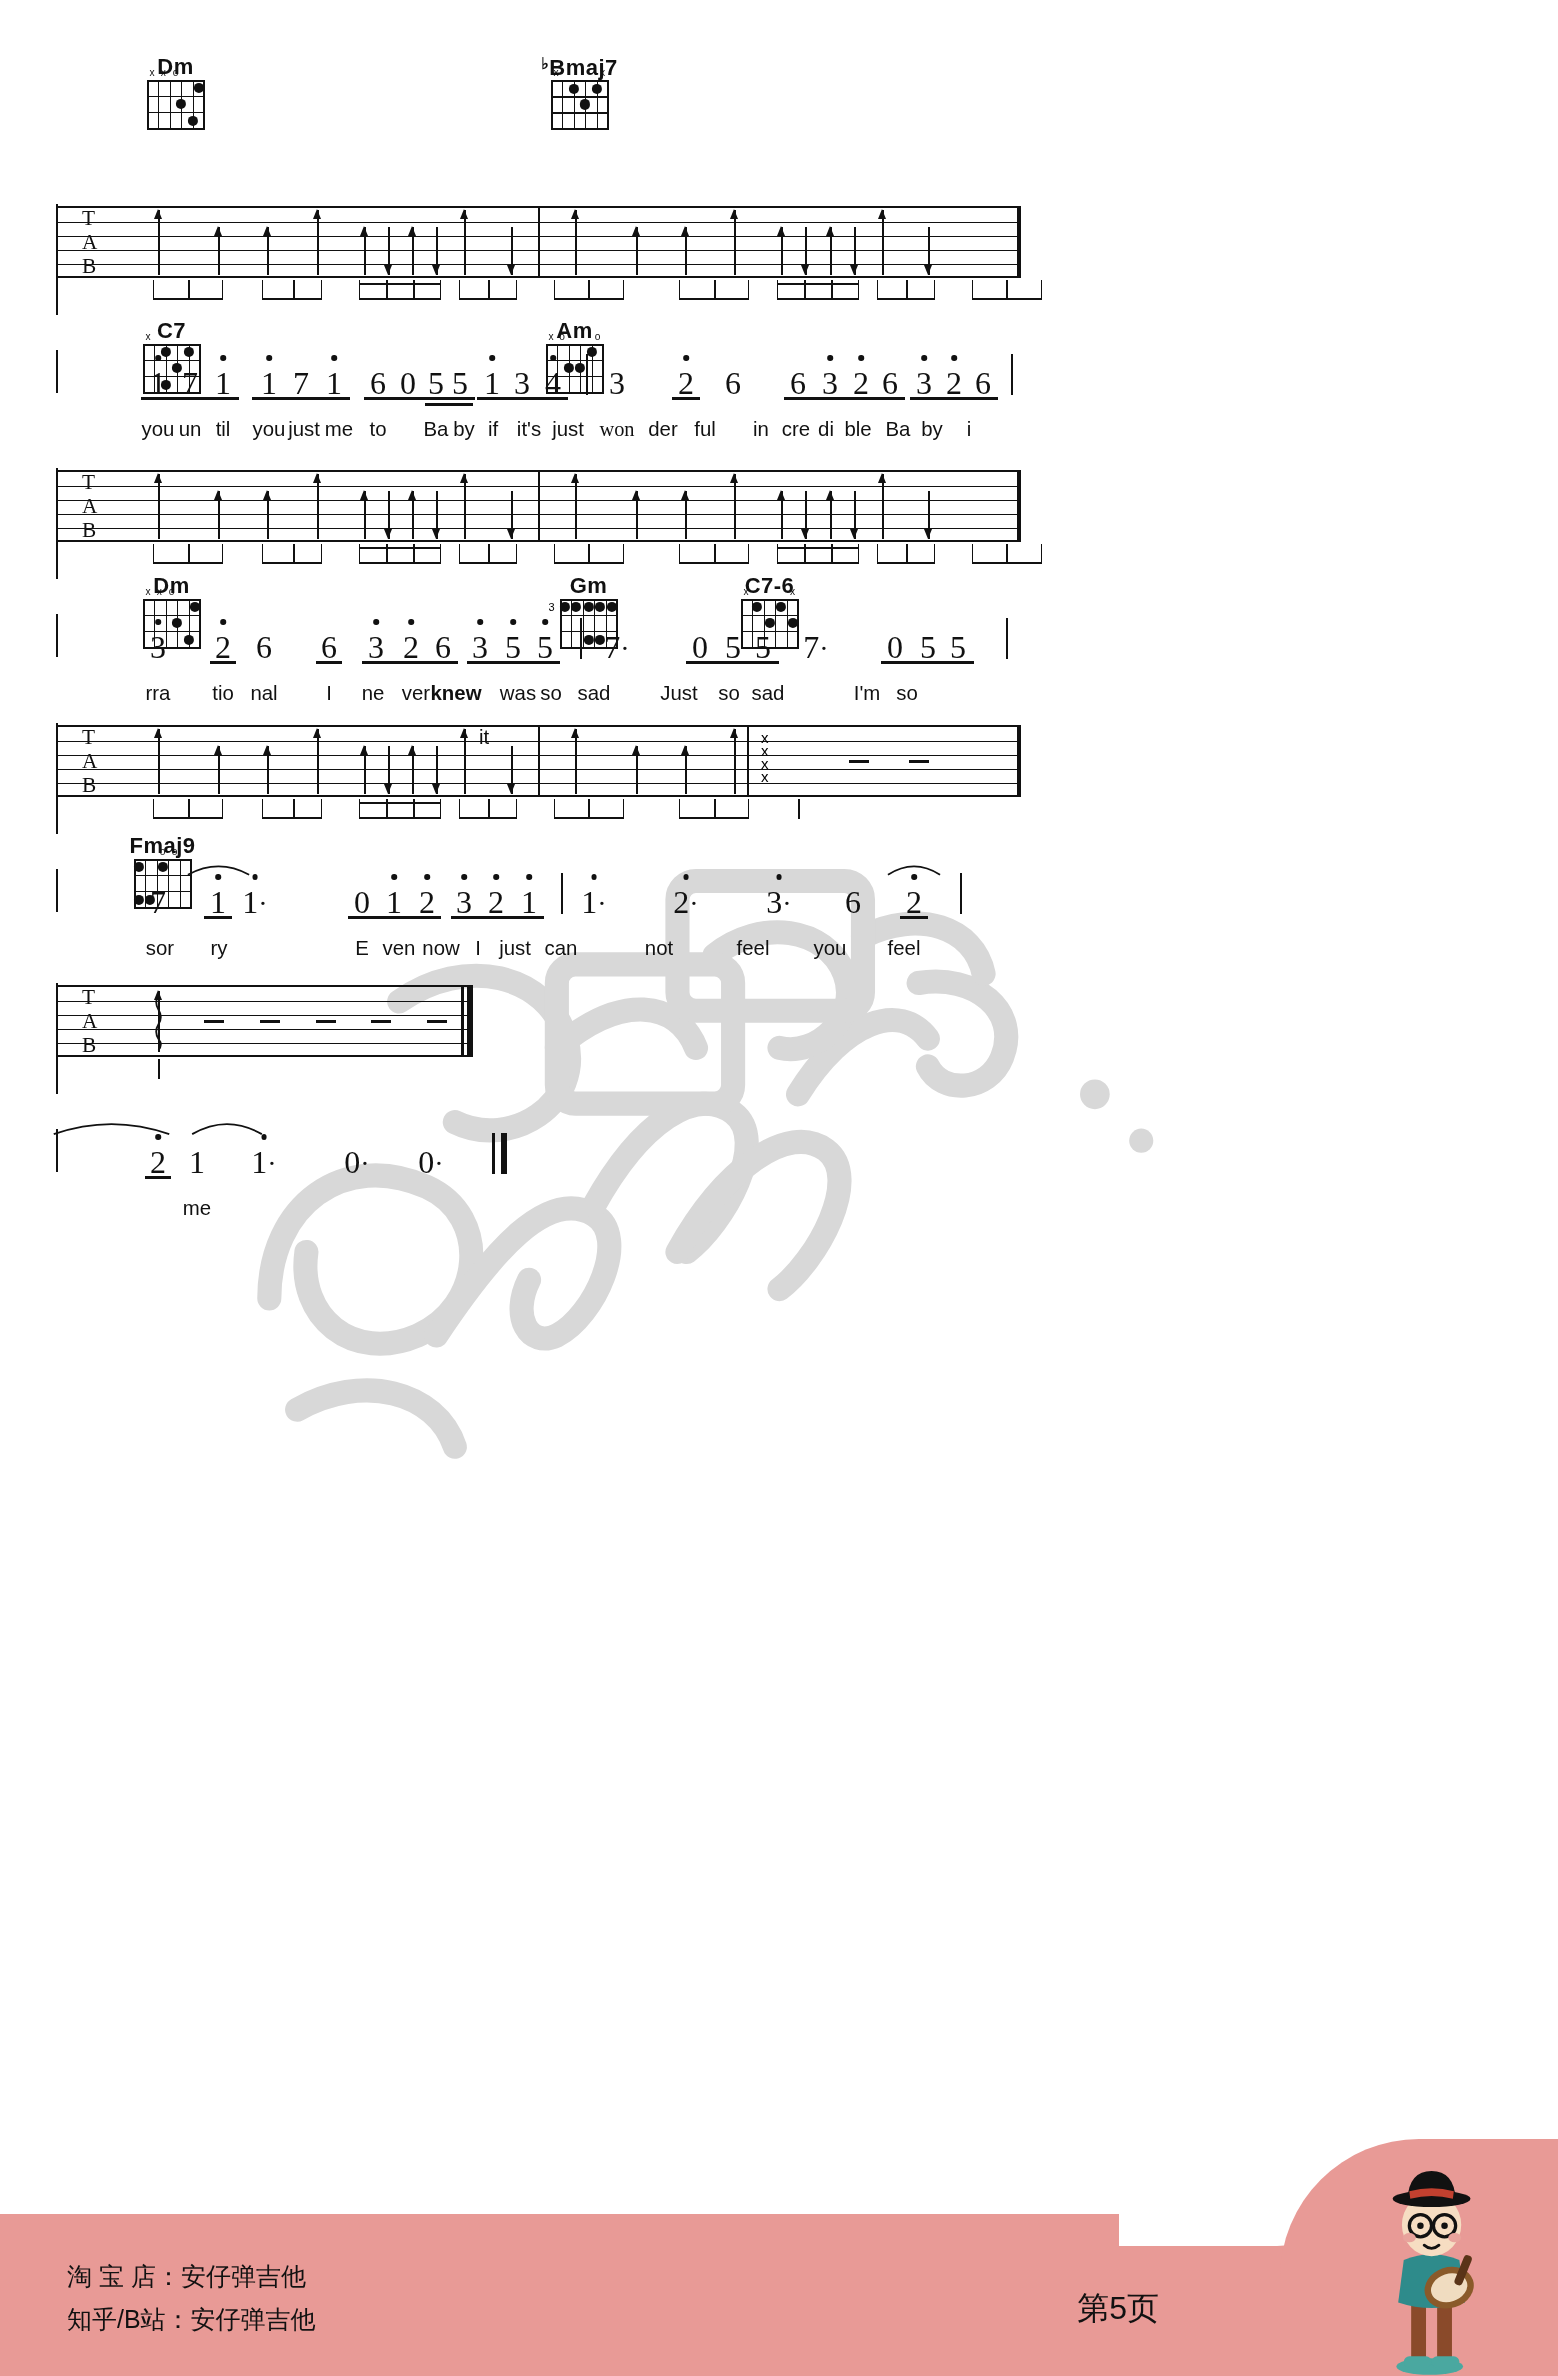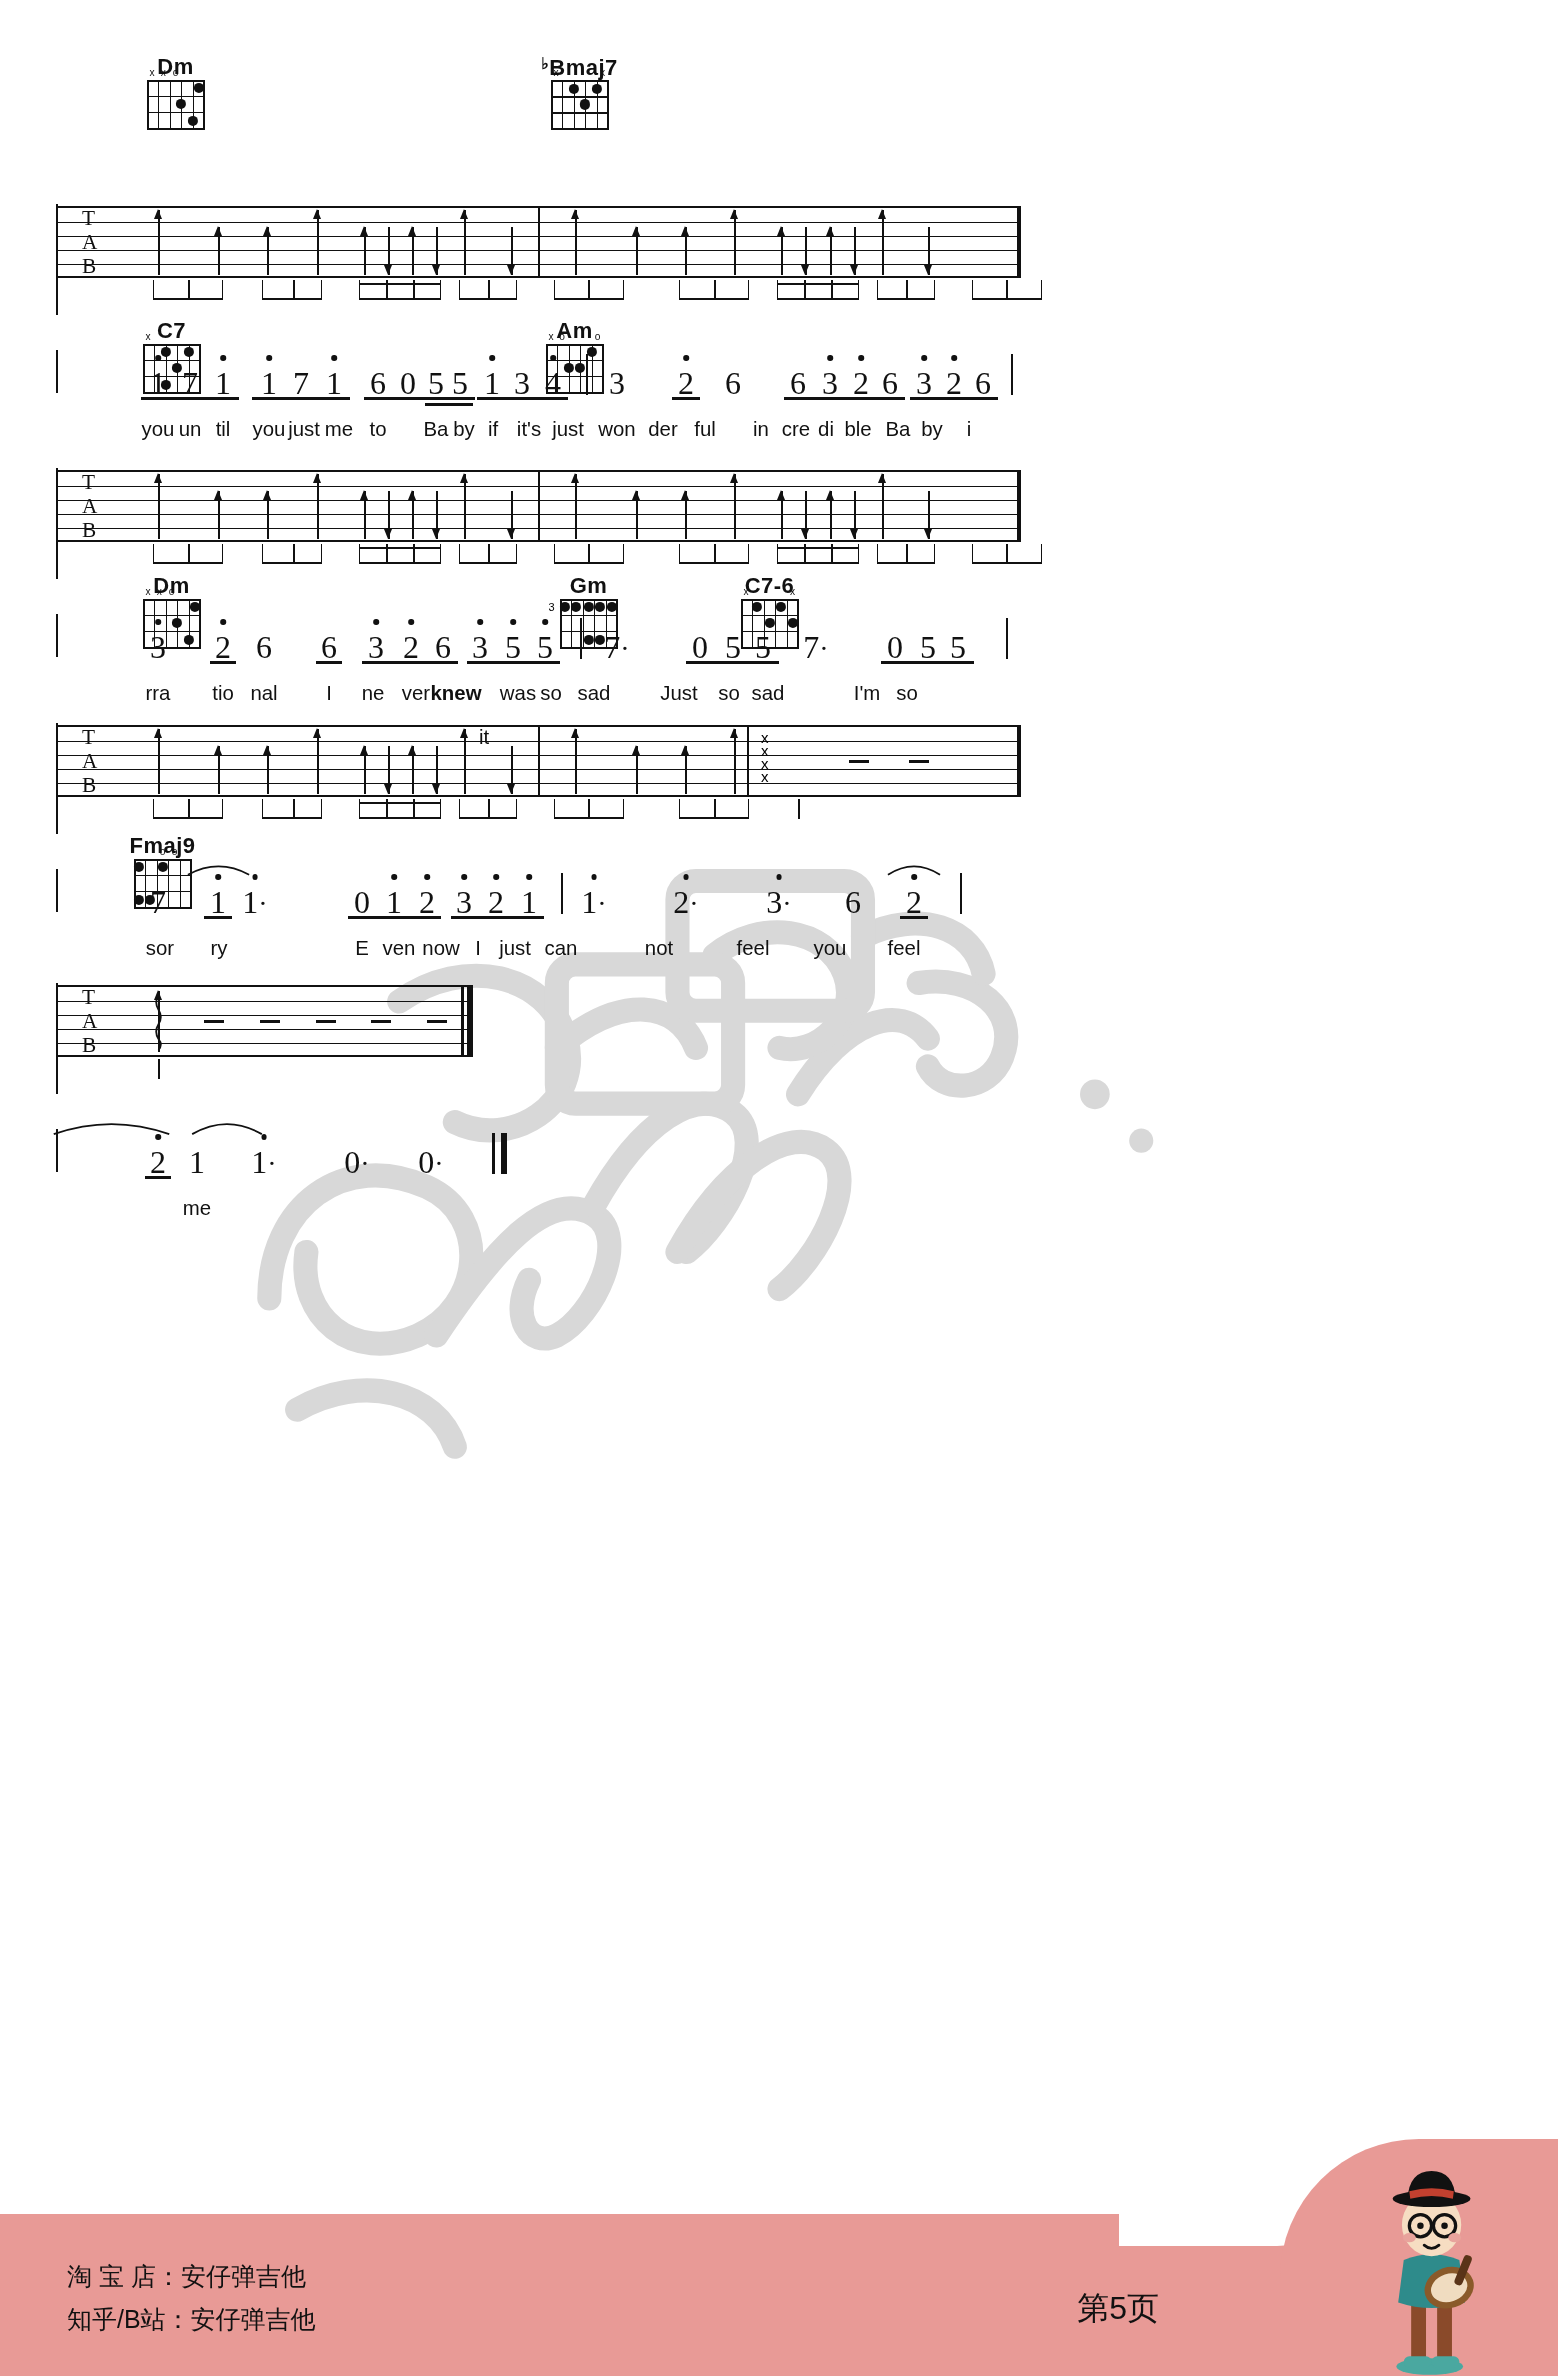--- a/index.html
+++ b/index.html
@@ -337,21 +337,21 @@
       <div class="lyric" style="left:223px;">til</div>
       <div class="lyric" style="left:269px;">you</div>
       <div class="lyric" style="left:304px;">just</div>
       <div class="lyric" style="left:339px;">me</div>
       <div class="lyric" style="left:378px;">to</div>
       <div class="lyric" style="left:436px;">Ba</div>
       <div class="lyric" style="left:464px;">by</div>
       <div class="lyric" style="left:493px;">if</div>
       <div class="lyric" style="left:529px;">it's</div>
       <div class="lyric" style="left:568px;">just</div>
-      <div class="lyric" style="left:617px;">won</div>
+      <div class="lyric" style="left:617px;font-family:Liberation Serif, serif;">won</div>
       <div class="lyric" style="left:663px;">der</div>
       <div class="lyric" style="left:705px;">ful</div>
       <div class="lyric" style="left:761px;">in</div>
       <div class="lyric" style="left:796px;">cre</div>
       <div class="lyric" style="left:826px;">di</div>
       <div class="lyric" style="left:858px;">ble</div>
       <div class="lyric" style="left:898px;">Ba</div>
       <div class="lyric" style="left:932px;">by</div>
       <div class="lyric" style="left:969px;">i</div>
     </div>

